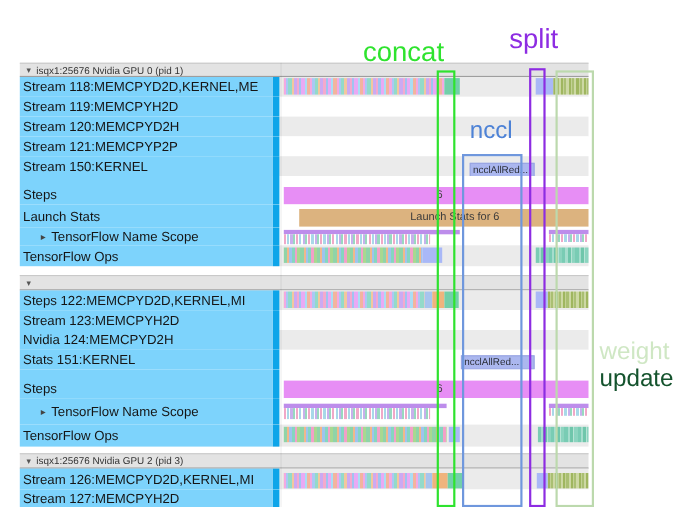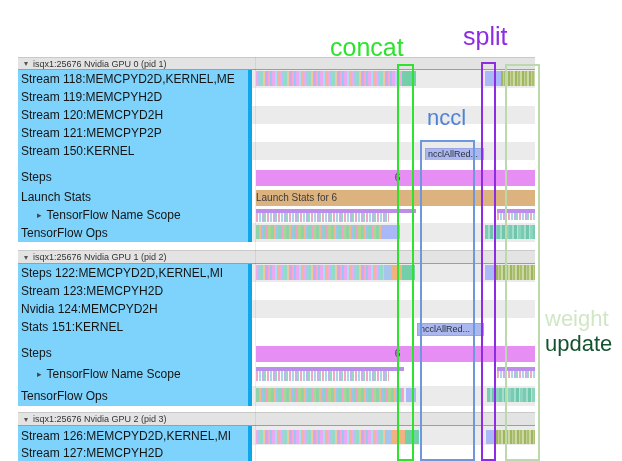--- a/index.html
+++ b/index.html
@@ -3,38 +3,38 @@
 <meta charset="utf-8">
 <style>
   html,body{margin:0;padding:0;background:#fff;}
   .screen{position:relative;width:622px;height:461px;background:#ffffff;overflow:hidden;
           font-family:"Liberation Sans",sans-serif;-webkit-font-smoothing:antialiased;}
   .tracks{position:absolute;left:18px;top:57px;width:517px;}
   .row{display:flex;width:517px;position:relative;}
   .lbl{width:230px;flex:0 0 230px;background:#7dd3fc;color:#151515;font-size:12px;
        display:flex;align-items:center;white-space:nowrap;overflow:hidden;padding-left:3px;box-sizing:border-box;}
   .row.low .lbl{align-items:flex-end;padding-bottom:2px;}
-  .tl{position:relative;flex:1 1 auto;background:#ffffff;overflow:hidden;border-left:4px solid #0ea5e9;}
+  .tl{position:relative;flex:1 1 auto;background:#ffffff;overflow:hidden;border-left:6px solid #0ea5e9;}
   .tl.alt{background:#ebebeb;}
   .hdr{background:#e3e3e3;border-top:1px solid #c9c9c9;border-bottom:1px solid #9e9e9e;
        color:#333;font-size:9px;display:flex;align-items:center;padding-left:4px;box-sizing:border-box;width:517px;}
   .hdr .tri{color:#555;font-size:8px;margin:0 5px 0 2px;}
   .gap{width:517px;background:#ffffff;}
   .bar{position:absolute;height:15px;top:1px;}
   .seg{position:absolute;}
   .stripes-mixed{background:repeating-linear-gradient(90deg,#f4a9e1 0 2px,#a9c9f4 2px 4px,#93dac9 4px 7px,#f2c79e 7px 9px,#cbaaf2 9px 12px,#f4a9cd 12px 14px,#9fc4f0 14px 16px,#e9a9f4 16px 19px,#a9ddf4 19px 21px,#f2b49e 21px 24px);}
   .stripes-olive{background:repeating-linear-gradient(90deg,#9fb65f 0 2px,#c3d195 2px 3px,#aabf72 3px 5px,#cdd8a4 5px 7px);}
   .stripes-ops{background:repeating-linear-gradient(90deg,#8fd4a8 0 3px,#f0b88a 3px 5px,#9ec3ee 5px 7px,#85d6c0 7px 10px,#f2a0c8 10px 12px,#a8d890 12px 15px);}
   .stripes-teal{background:repeating-linear-gradient(90deg,#79ccb4 0 3px,#a5ddcd 3px 5px,#6fc6ab 5px 8px,#b7e4d6 8px 9px,#8cd4bf 9px 12px);}
   .ticks{background:repeating-linear-gradient(90deg,#f0a8c8 0 2px,#ffffff 2px 3px,#a8d8e8 3px 5px,#ffffff 5px 6px,#c8b0ec 6px 8px,#98d8c0 8px 10px,#ffffff 10px 11px);}
   .strip{position:absolute;height:4px;background:#bd8deb;}
   .stepsbar{position:absolute;left:4px;width:283px;height:16px;background:#e78ef5;
             color:#444;font-size:10px;text-align:center;line-height:16px;}
-  .launchbar{position:absolute;left:4px;width:283px;height:16px;top:4px;background:#dcb37f;
-             color:#3c3c3c;font-size:10px;text-align:left;line-height:16px;}
+  .launchbar{position:absolute;left:18px;width:283px;height:16px;top:4px;background:#dcb37f;
+             color:#3c3c3c;font-size:10px;text-align:center;line-height:16px;}
   .ncclbar{position:absolute;height:13px;background:#abb7ef;border:1px solid #98a5e2;box-sizing:border-box;
            color:#2b2f38;font-size:9px;line-height:11px;padding-left:2px;white-space:nowrap;overflow:hidden;}
   .expander{color:#444;font-size:9px;margin-right:5px;}
   .ns-indent{padding-left:19px;}
   
   .obox{position:absolute;box-sizing:border-box;pointer-events:none;z-index:40;}
   .otext{position:absolute;z-index:50;pointer-events:none;white-space:nowrap;}
   .gridline{position:absolute;left:255px;top:57px;width:1px;height:404px;background:rgba(0,0,0,0.07);z-index:5;}
 </style>
 </head>
@@ -114,21 +114,20 @@
         <div class="seg stripes-ops" style="left:4px;width:126px;top:2px;height:14px"></div>
         <div class="seg" style="left:130px;width:18px;top:2px;height:14px;background:#a9b8f7"></div>
         <div class="seg stripes-teal" style="left:233px;width:54px;top:2px;height:14px"></div>
       </div>
     </div>
 
     <div class="gap" style="height:8px"></div>
 
     <div class="row hdr" style="height:14px">
       <span class="tri">▾</span>
-      <span>isqx1:25676 Nvidia GPU 1 (pid 2)</span>
     </div>
 
     <div class="row" style="height:18px">
       <div class="lbl">Steps 122:MEMCPYD2D,KERNEL,MI</div>
       <div class="tl alt">
         <div class="bar seg stripes-mixed" style="left:4px;width:128px"></div>
         <div class="bar seg" style="left:132px;width:7px;background:#a7c4ee"></div>
         <div class="bar seg" style="left:139px;width:11px;background:#efb47d"></div>
         <div class="bar seg" style="left:150px;width:13px;background:#72cfa9"></div>
         <div class="bar seg" style="left:233px;width:11px;background:#a9b8f7"></div>

